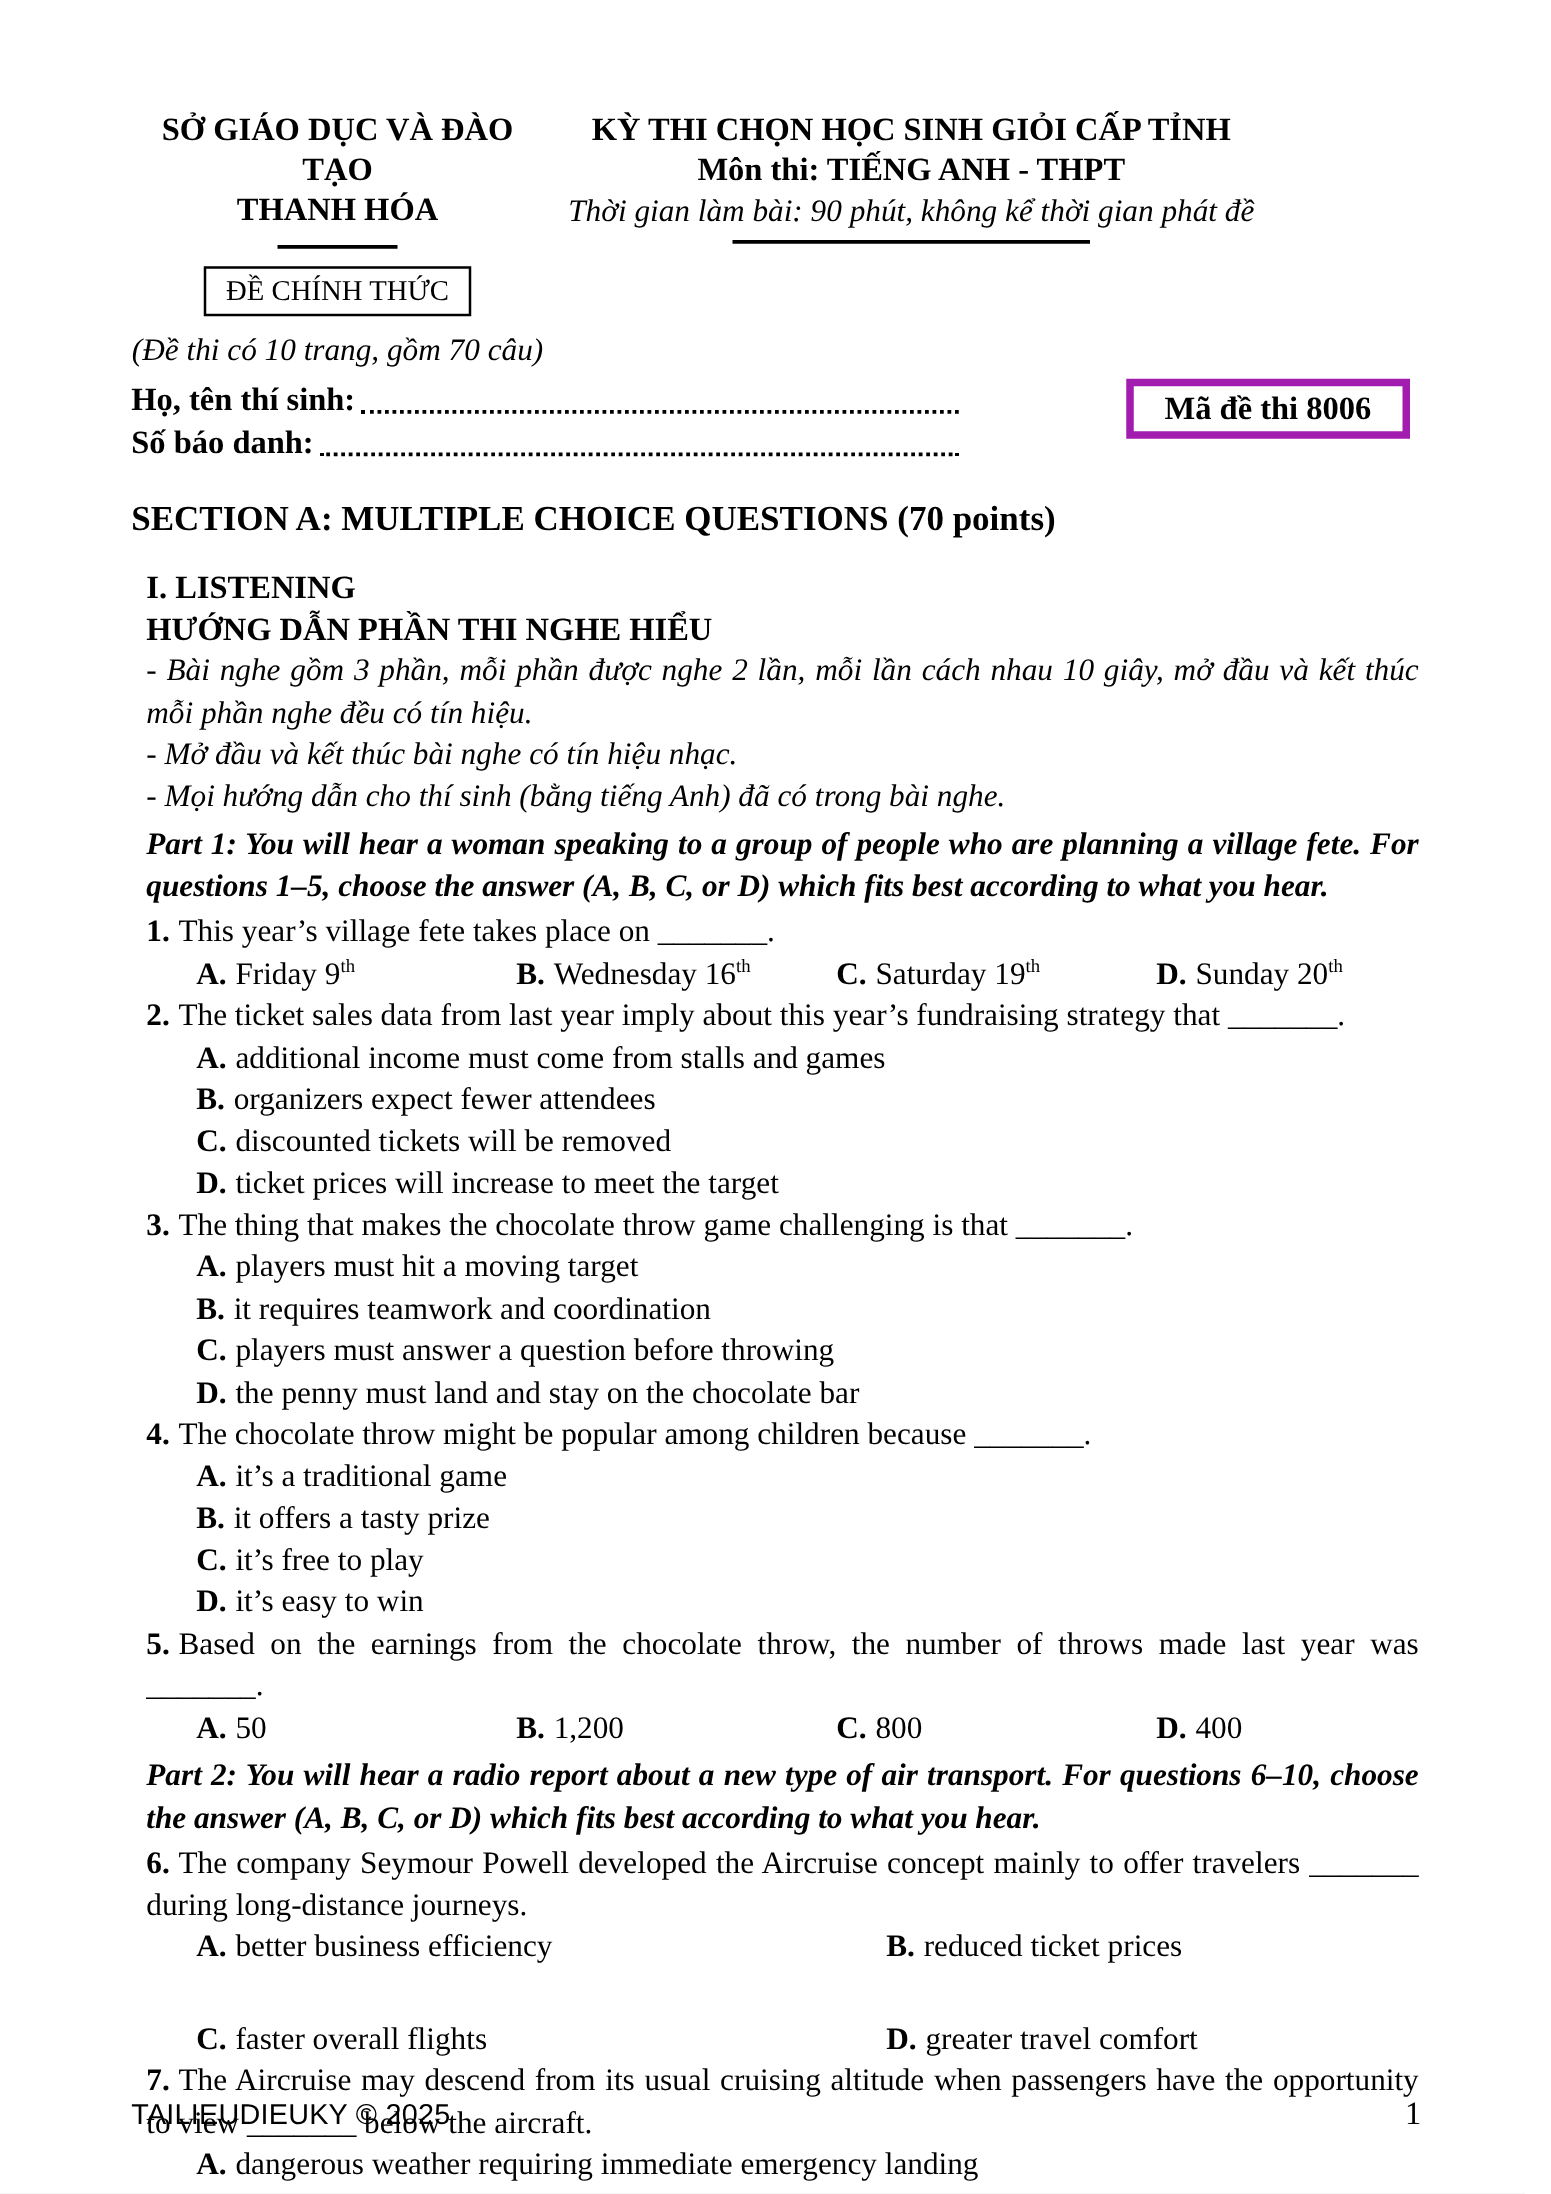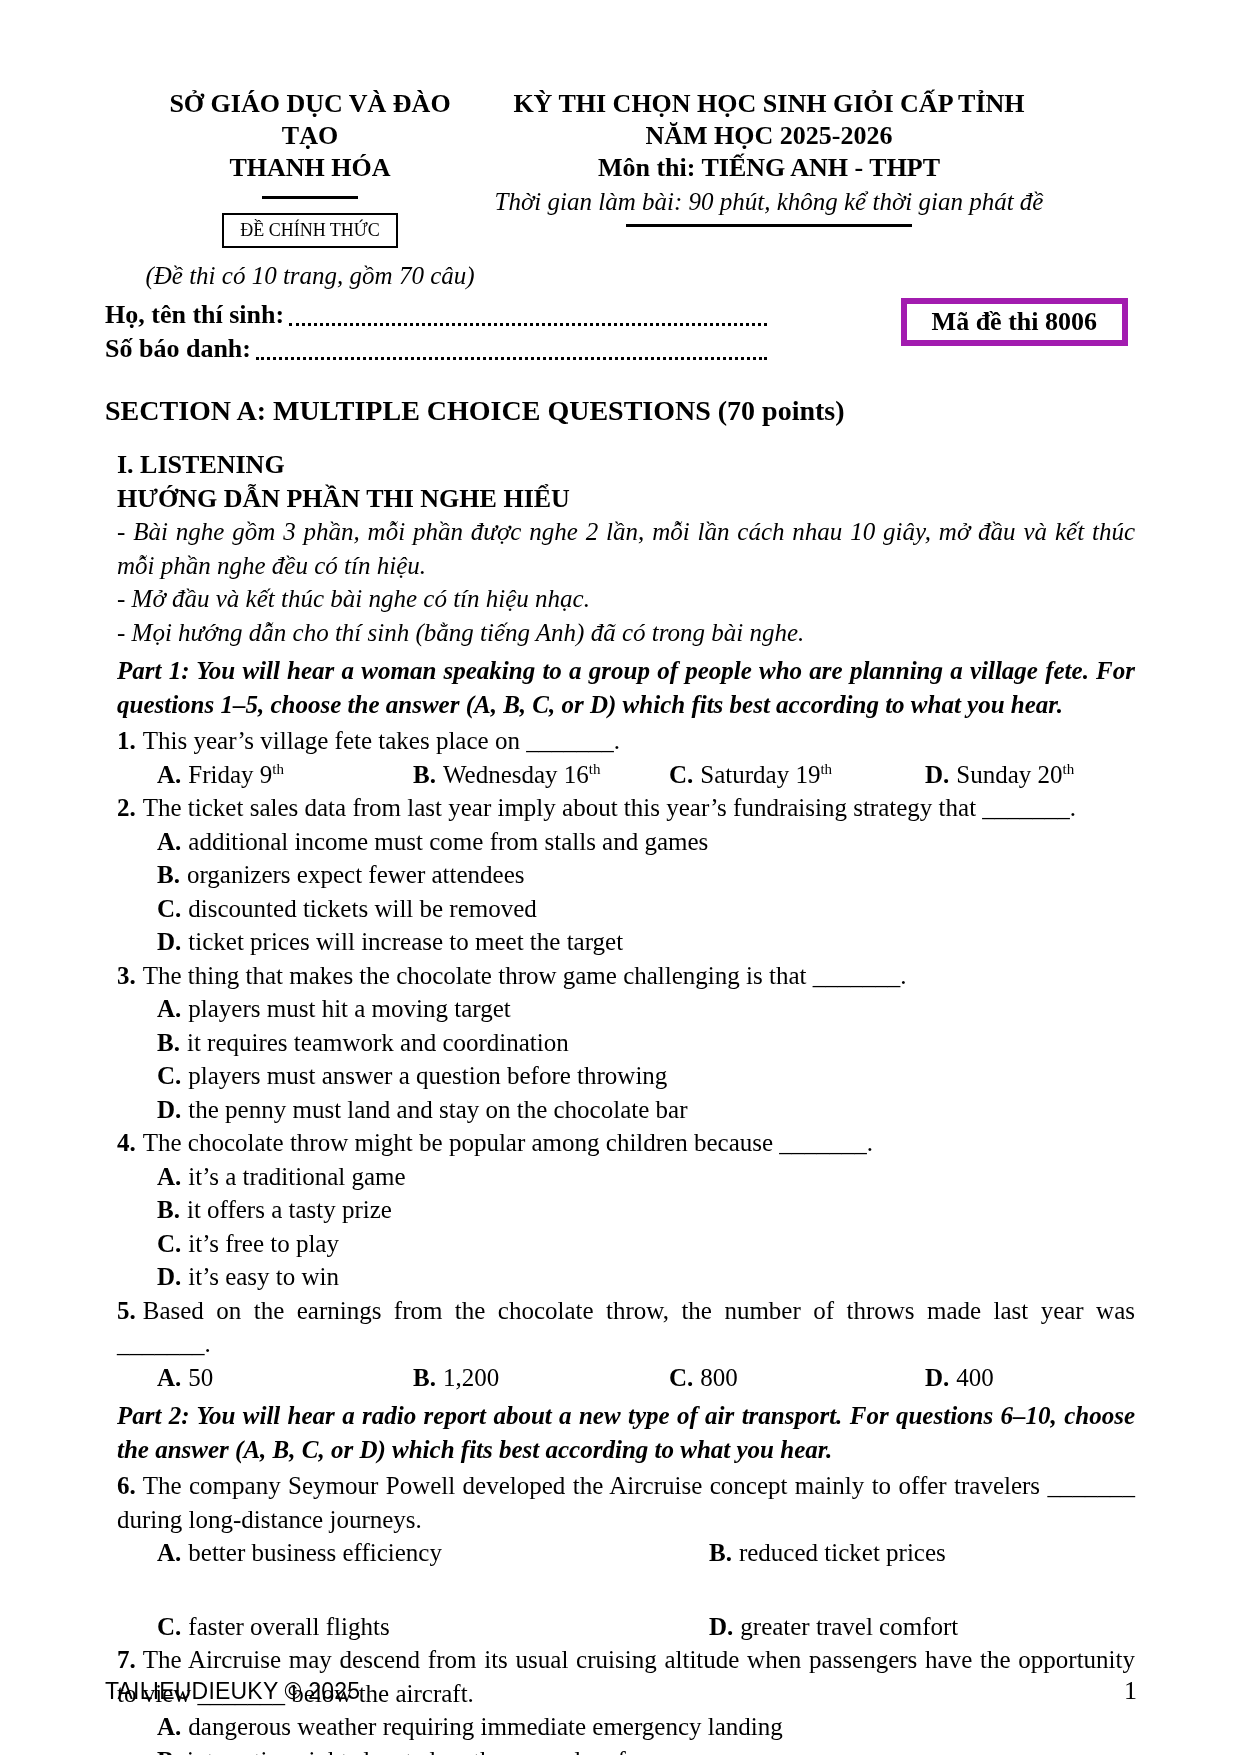--- a/index.html
+++ b/index.html
@@ -8,25 +8,25 @@
     width:1241px;height:1755px;
     background:#ffffff;
     box-sizing:border-box;
     padding:88px 106px 0 105px;
     font-family:"Liberation Serif","DejaVu Serif",serif;
     color:#000;
     overflow:hidden;
   }
   
   .hdr{display:flex;align-items:flex-start;}
-  .hdr-left{width:330px;text-align:center;flex:0 0 auto;margin-left:40px;}
+  .hdr-left{width:330px;text-align:center;flex:0 0 auto;}
   .hdr-right{width:600px;text-align:center;flex:0 0 auto;margin-left:-6px;}
   .h-bold{font-weight:bold;font-size:26px;line-height:32px;}
   .h-div{width:96px;border:0;border-top:3px solid #000;margin:12px auto 2px auto;}
-  .stamp-box{display:inline-block;border:2px solid #000;padding:5px 16px;font-size:18px;margin-top:12px;}
+  .stamp-box{display:inline-block;border:2px solid #000;padding:5px 16px;font-size:23px;margin-top:12px;}
   .h-note{font-style:italic;font-size:25px;margin-top:14px;white-space:nowrap;}
   .h-duration{font-style:italic;font-size:25px;line-height:31px;margin-top:2px;}
   .h-bar{width:286px;height:3px;background:#000;margin:7px auto 0 auto;}
   
   .cand{position:relative;margin-top:8px;height:72px;}
   .cand-row{display:flex;width:662px;font-size:26px;line-height:34px;}
   .cand-label{font-weight:bold;white-space:nowrap;}
   .dots{flex:1;border-bottom:3px dotted #000;margin:0 0 6px 5px;}
   .code-box{position:absolute;right:7px;top:0;border:6px solid #a21caf;padding:3px 25px;font-weight:bold;font-size:26px;}
   
@@ -58,21 +58,20 @@
       <div class="h-bold">SỞ GIÁO DỤC VÀ ĐÀO TẠO</div>
       <div class="h-bold">THANH HÓA</div>
       <hr class="h-div">
       <div>
         <span class="stamp-box">ĐỀ CHÍNH THỨC</span>
       </div>
       <div class="h-note">(Đề thi có 10 trang, gồm 70 câu)</div>
     </div>
     <div class="hdr-right">
       <div class="h-bold">KỲ THI CHỌN HỌC SINH GIỎI CẤP TỈNH</div>
-      <div class="h-bold">NĂM HỌC 2025-2026</div>
       <div class="h-bold">Môn thi: TIẾNG ANH - THPT</div>
       <div class="h-duration">Thời gian làm bài: 90 phút, không kể thời gian phát đề</div>
       <div class="h-bar"></div>
     </div>
   </div>
 
   <div class="cand">
     <div class="cand-row">
       <span class="cand-label">Họ, tên thí sinh:</span>
       <span class="dots"></span>

